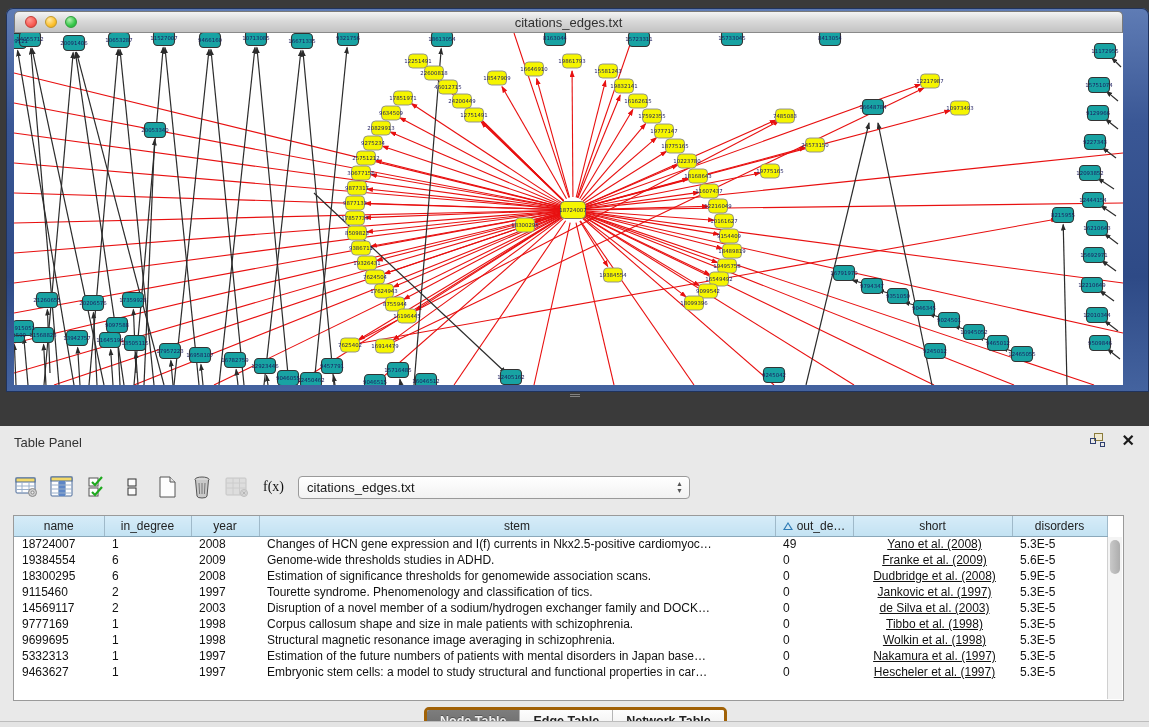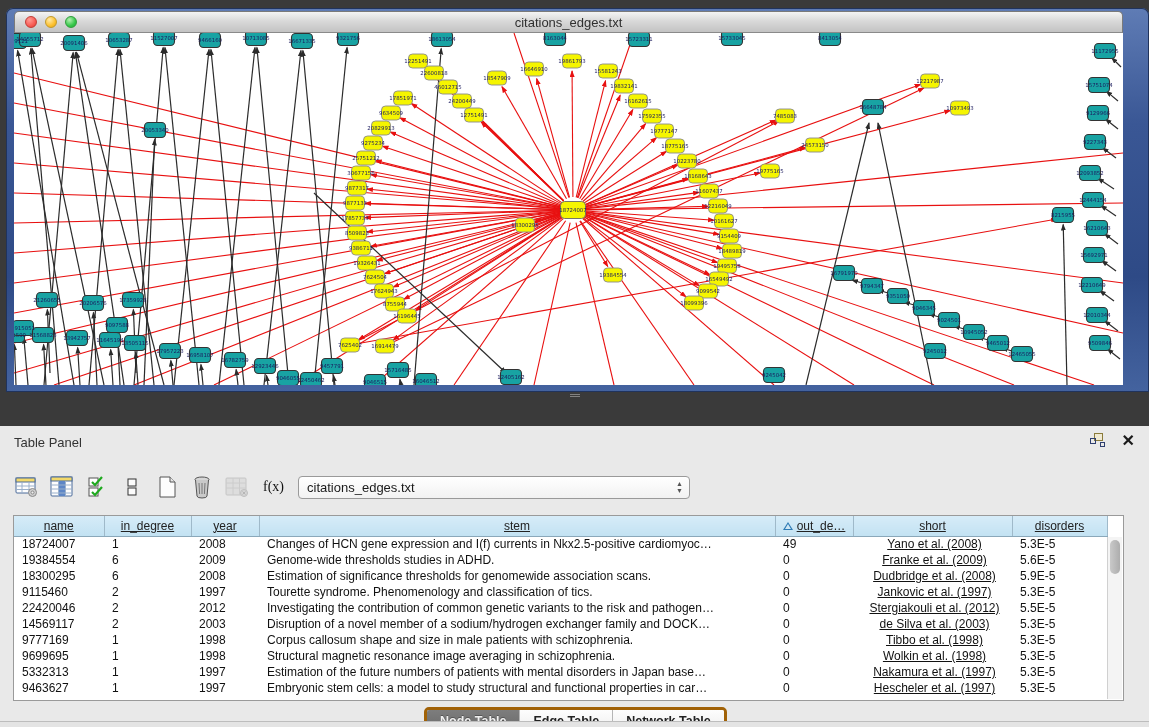--- a/index.html
+++ b/index.html
@@ -43,21 +43,21 @@
   .fx { font-size:14px; color:#111; font-family:"Liberation Serif", serif; margin:0 14px 0 4px; }
   .dropdown { width:392px; height:23px; background:linear-gradient(180deg,#ffffff,#f2f2f2); border:1px solid #9a9a9a;
     border-radius:4px; display:flex; align-items:center; padding:0 8px; position:relative; }
   .dropdown .val { font-size:13px; color:#1a1a1a; }
   .dd-stepper { position:absolute; right:6px; top:3px; display:flex; flex-direction:column; line-height:7px; font-size:7px; color:#555; }
 
   .table-wrap { position:absolute; left:13px; top:89px; width:1111px; height:186px; background:#ffffff;
     border:1px solid #9a9a9a; overflow:hidden; }
   table.grid { border-collapse:collapse; table-layout:fixed; width:1093px; }
   table.grid th { height:20px; background:linear-gradient(180deg,#d6ecf8,#c2e2f2); border-right:1px solid #9fb9c9;
-    border-bottom:1px solid #8aa8ba; font-size:12px; font-weight:normal; color:#222; text-align:center; overflow:hidden; white-space:nowrap;text-decoration:underline; }
+    border-bottom:1px solid #8aa8ba; font-size:12px; font-weight:normal; color:#222; text-align:center; overflow:hidden; white-space:nowrap; }
   table.grid td { height:16px; font-size:12px; color:#111; white-space:nowrap; overflow:hidden; padding:0 4px 0 8px; }
   td.ctr { text-align:center;text-decoration:underline; }
   .c0{width:90px}.c1{width:87px}.c2{width:68px}.c3{width:516px}.c4{width:78px}.c5{width:159px}.c6{width:95px}
   .sort-tri { display:inline-block; width:0; height:0; border-left:5px solid transparent; border-right:5px solid transparent;
     border-bottom:8px solid #2e7bb5; position:relative; margin-right:4px; top:0px; }
   .sort-tri::after { content:""; position:absolute; left:-3px; top:2.5px; width:0; height:0;
     border-left:3px solid transparent; border-right:3px solid transparent; border-bottom:5px solid #cfe8f5; }
   .vscroll { position:absolute; right:1px; top:21px; bottom:1px; width:15px; background:#f4f4f4; border-left:1px solid #d0d0d0; }
   .vthumb { position:absolute; left:2px; top:3px; width:10px; height:34px; background:linear-gradient(90deg,#c9c9c9,#adadad); border-radius:6px; }
 
@@ -596,29 +596,20 @@
             <tr>
               <td>9115460</td>
               <td>2</td>
               <td>1997</td>
               <td>Tourette syndrome. Phenomenology and classification of tics.</td>
               <td>0</td>
               <td class="ctr">Jankovic et al. (1997)</td>
               <td>5.3E-5</td>
             </tr>
             <tr>
-              <td>22420046</td>
-              <td>2</td>
-              <td>2012</td>
-              <td>Investigating the contribution of common genetic variants to the risk and pathogen…</td>
-              <td>0</td>
-              <td class="ctr">Stergiakouli et al. (2012)</td>
-              <td>5.5E-5</td>
-            </tr>
-            <tr>
               <td>14569117</td>
               <td>2</td>
               <td>2003</td>
               <td>Disruption of a novel member of a sodium/hydrogen exchanger family and DOCK…</td>
               <td>0</td>
               <td class="ctr">de Silva et al. (2003)</td>
               <td>5.3E-5</td>
             </tr>
             <tr>
               <td>9777169</td>

